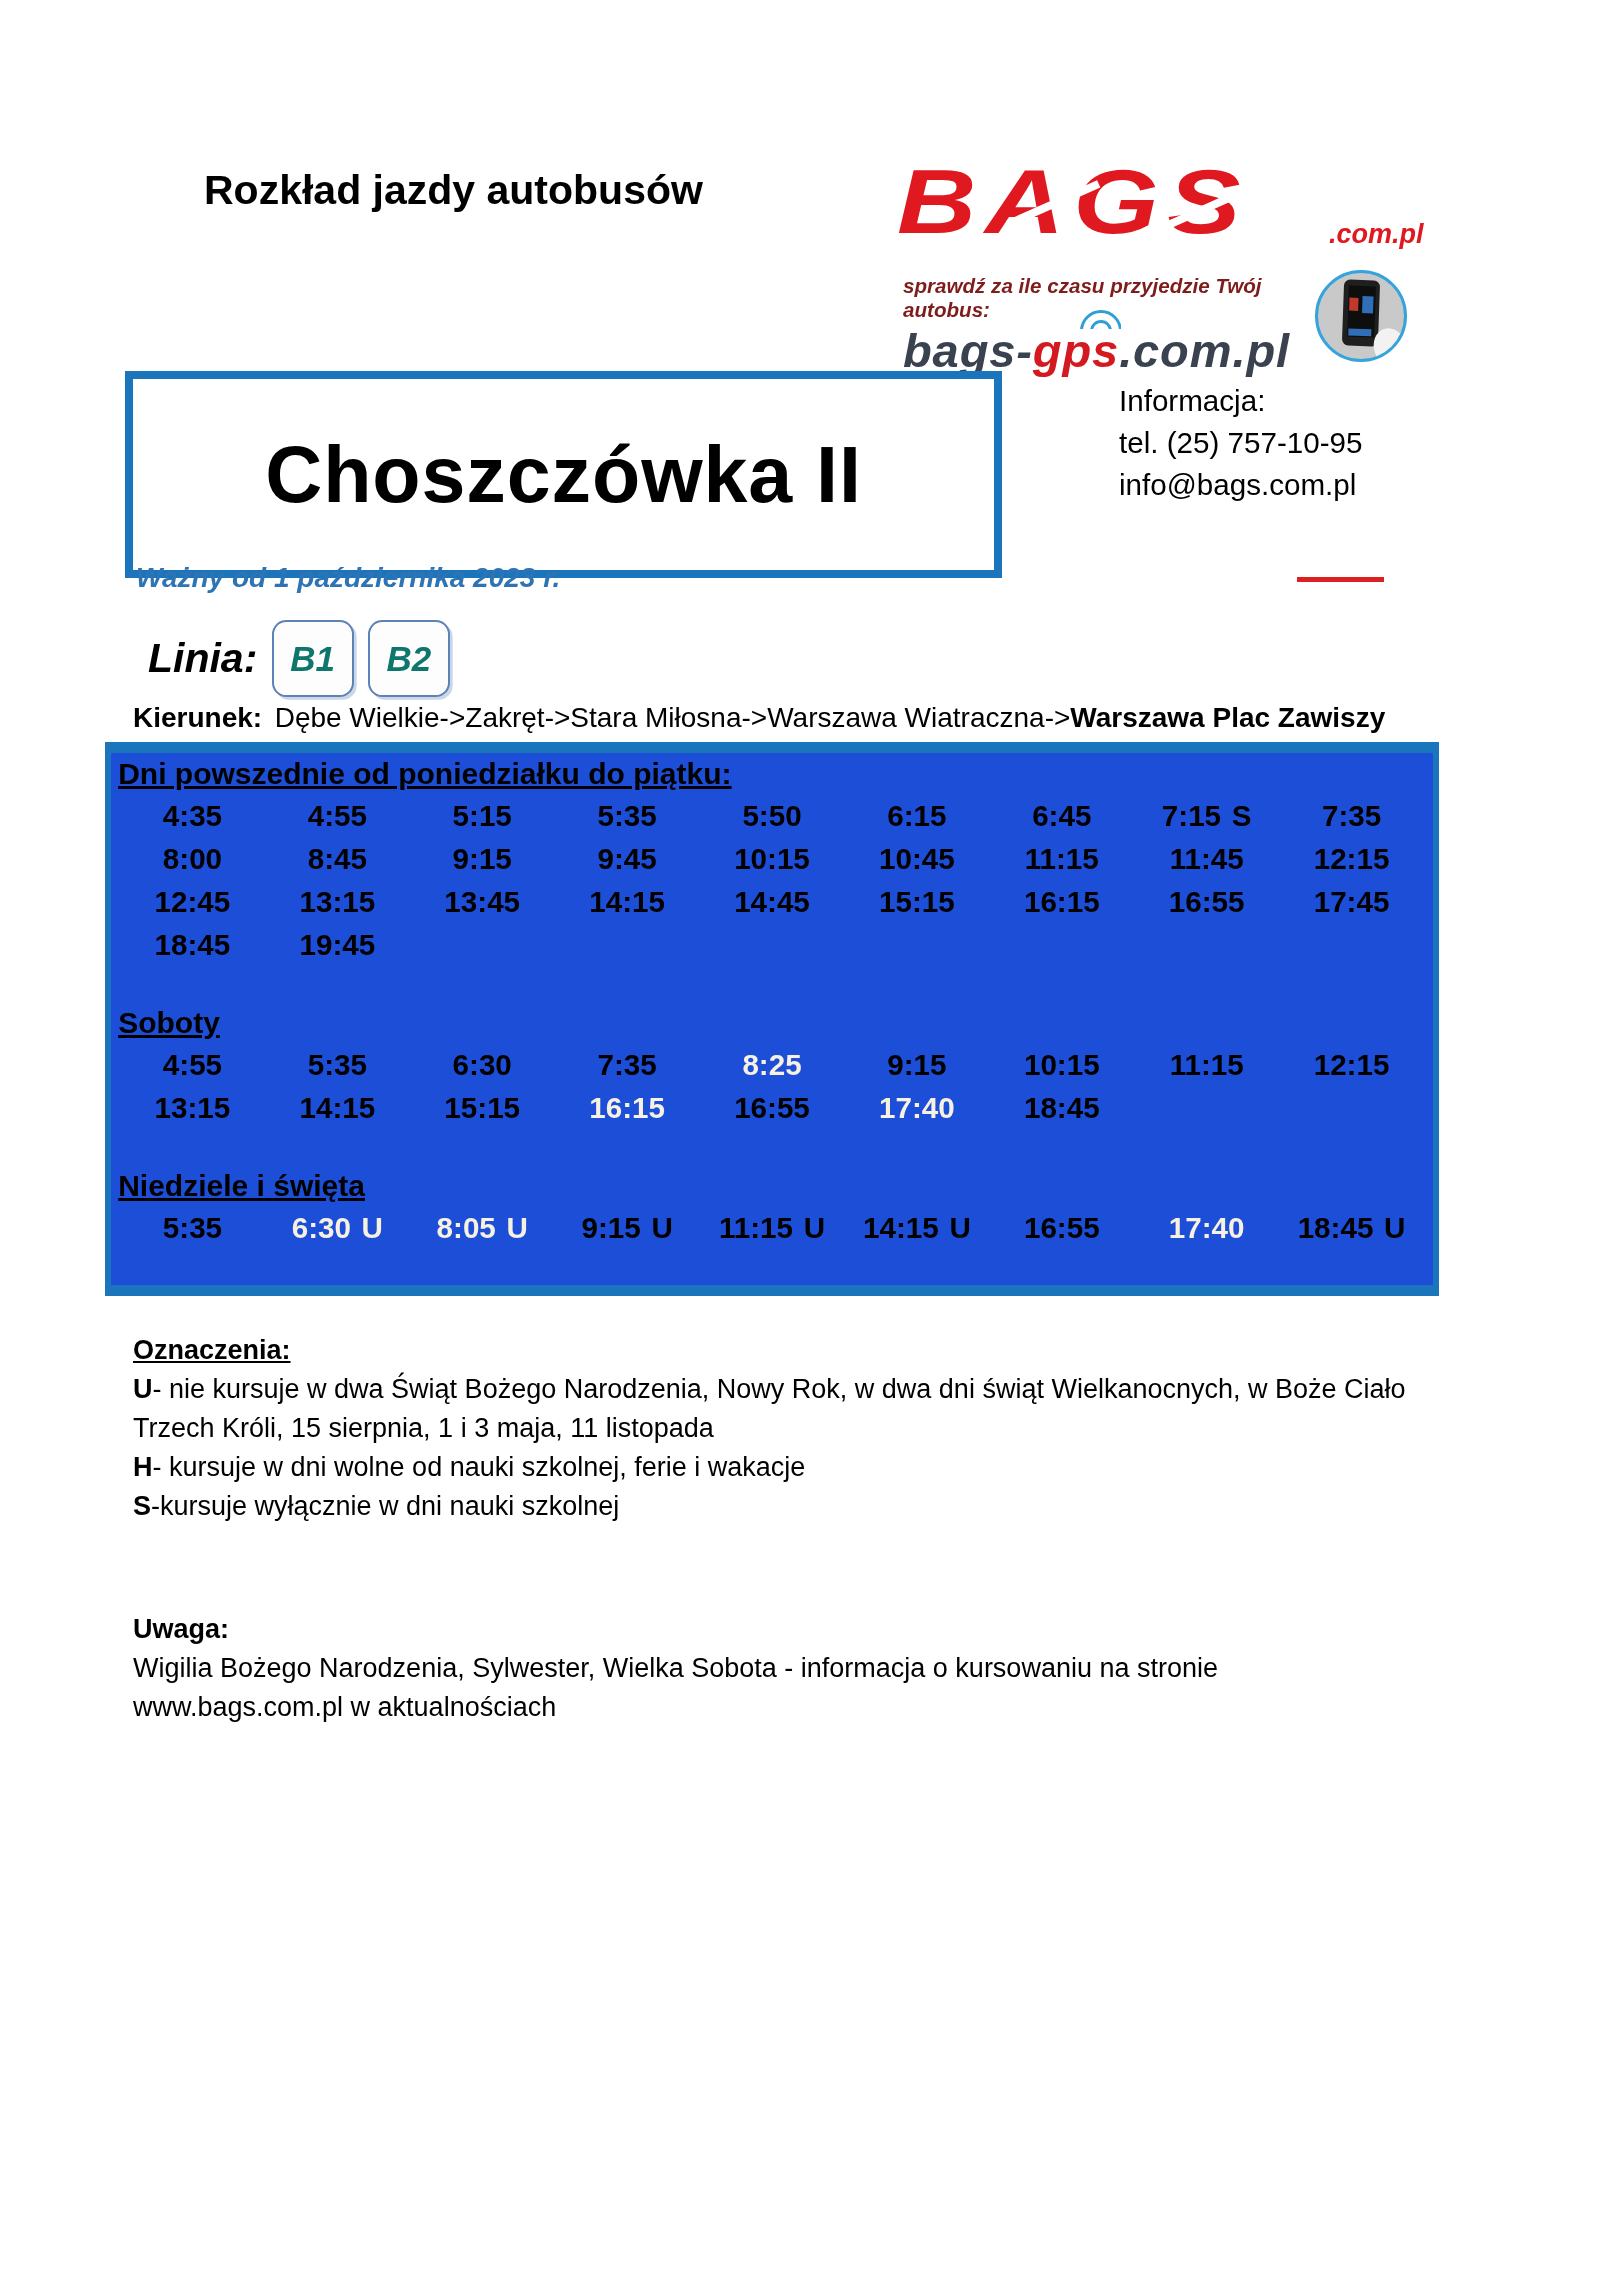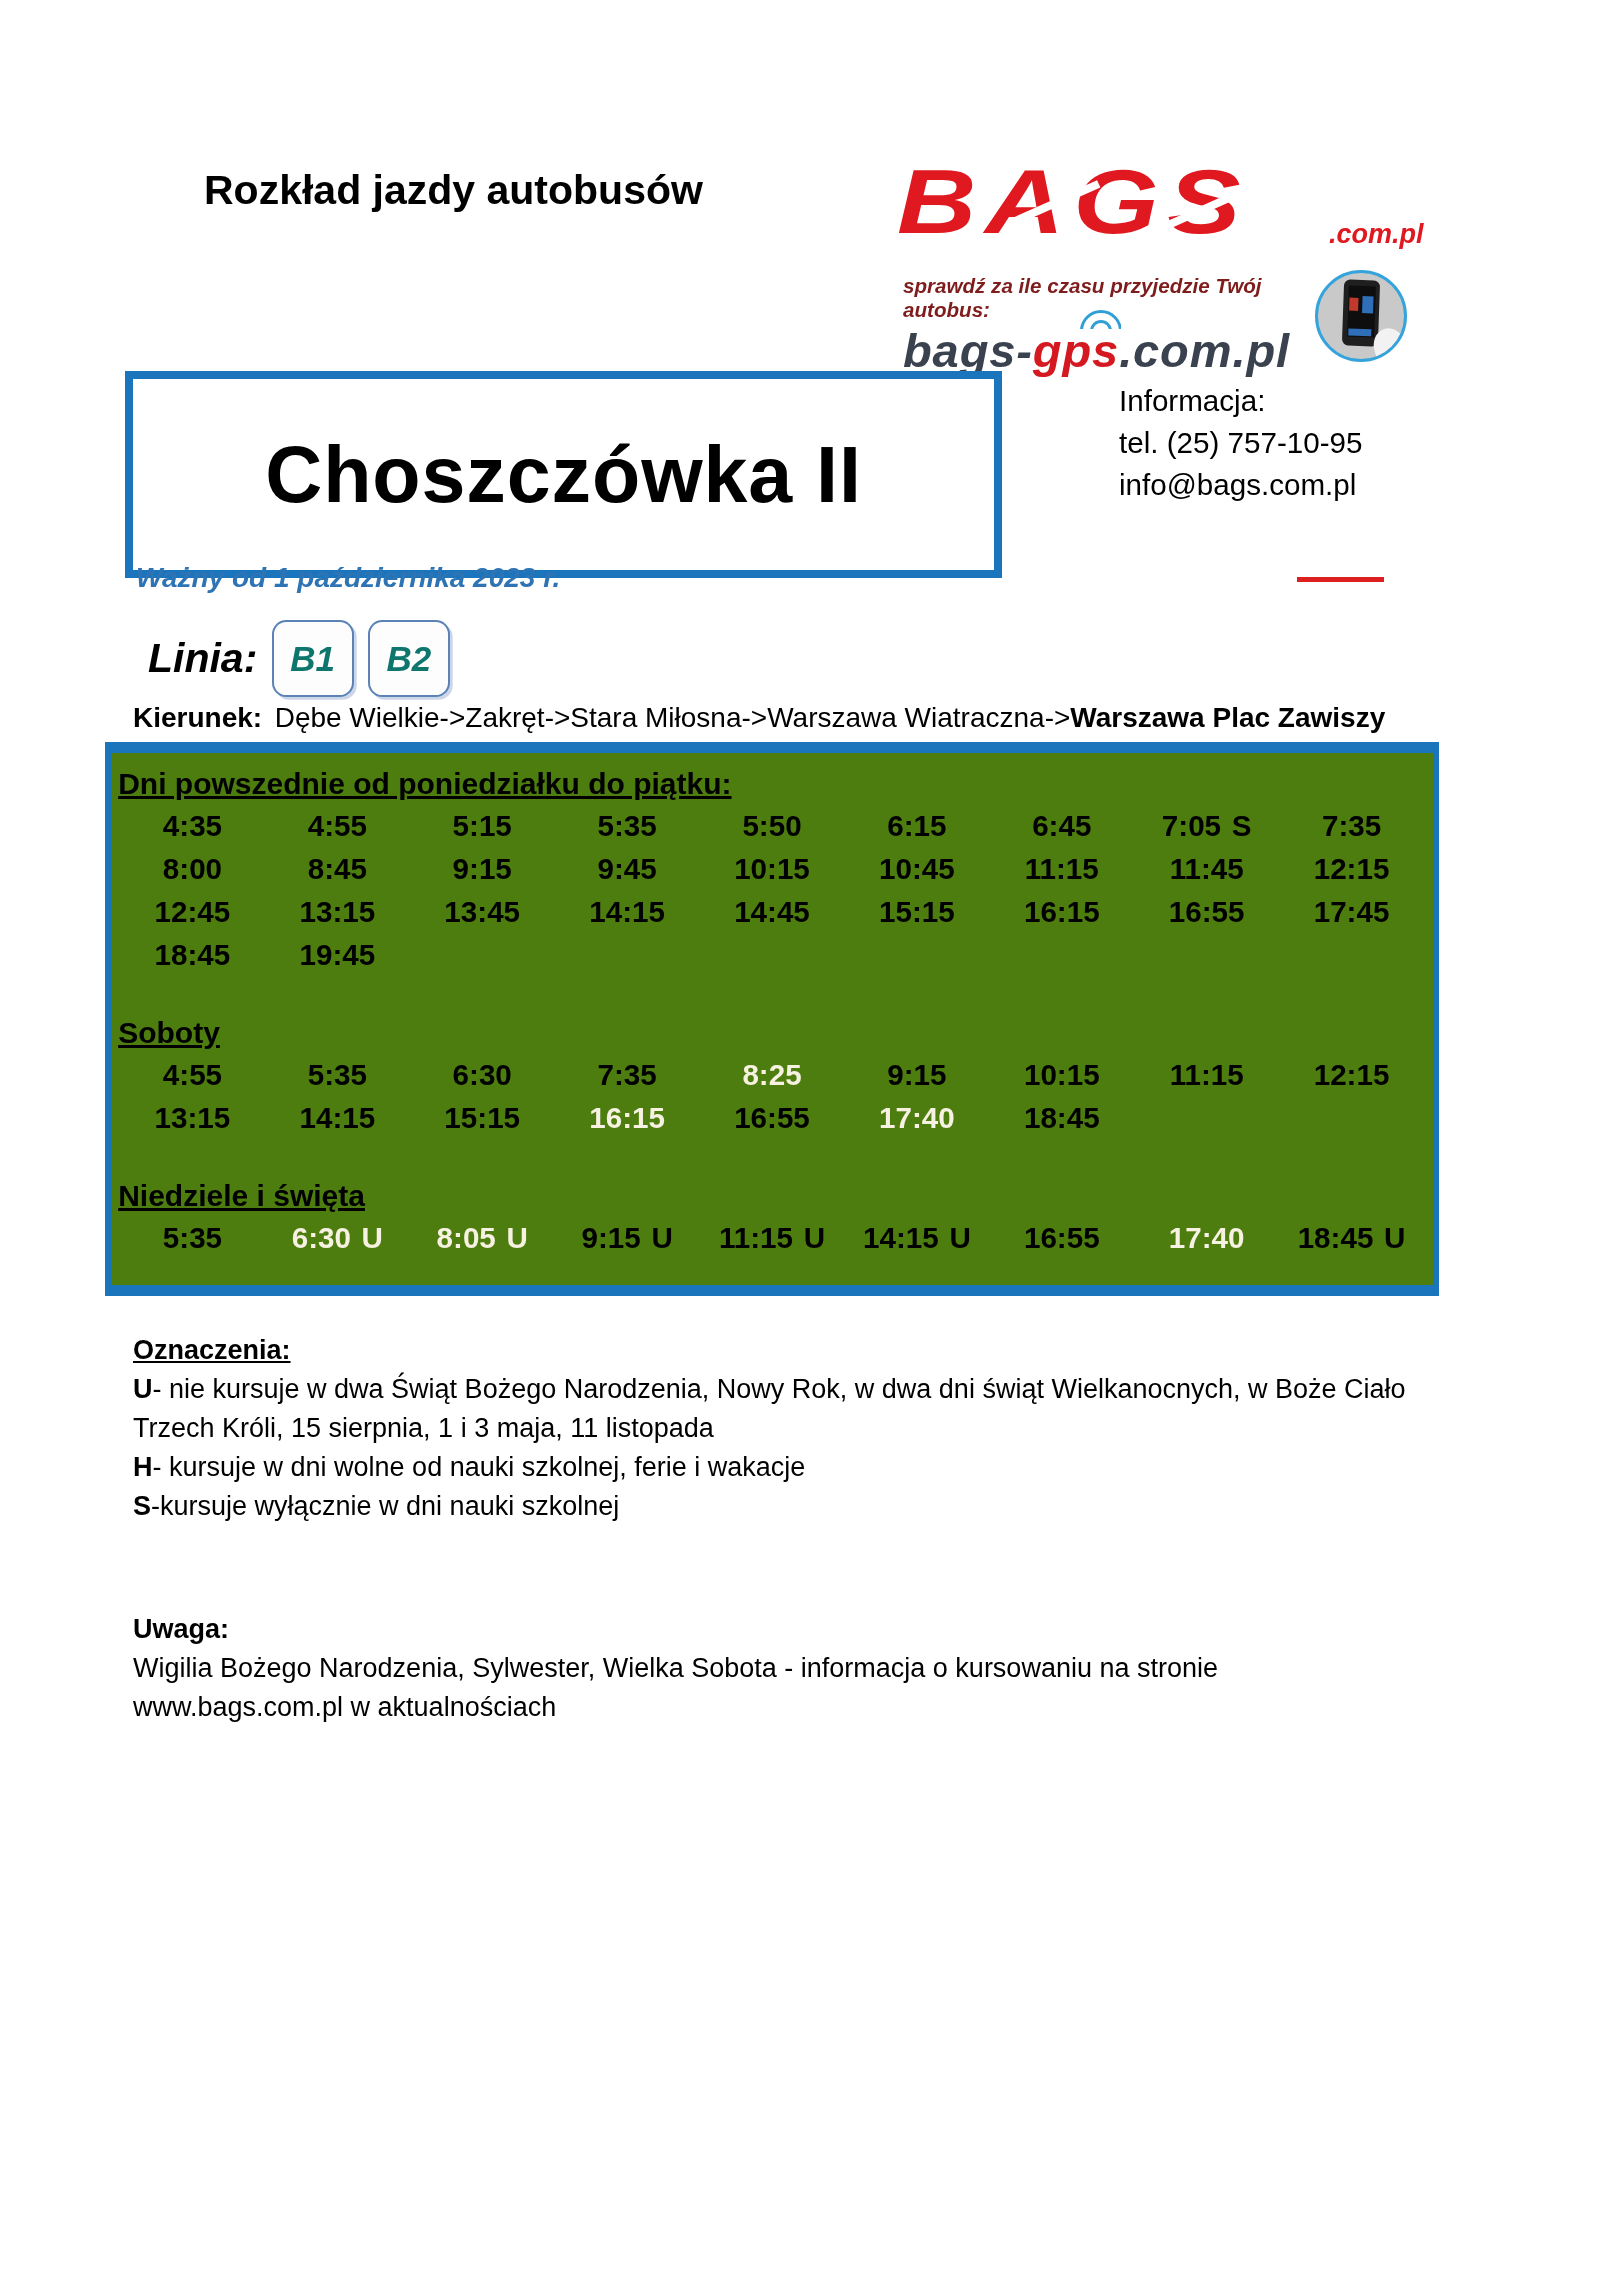--- a/index.html
+++ b/index.html
@@ -58,22 +58,22 @@
   .line-badge{width:82px;height:77px;box-sizing:border-box;border:2.7px solid #5b83b8;border-radius:14.3px;
               background:#fdfdfd;display:flex;align-items:center;justify-content:center;
               box-shadow:2.7px 2.7px 0 #ccd6e6;}
   .line-badge span{font-size:35px;font-weight:700;font-style:italic;color:#0f766e;}
 
   .direction{position:absolute;left:133px;top:702px;font-size:28px;white-space:nowrap;}
   .direction b{margin-right:12.5px;}
 
   
   .timetable{position:absolute;left:105px;top:742px;width:1334px;height:554px;box-sizing:border-box;
-             border:6.3px solid #1b75bc;border-top-width:11.6px;border-bottom-width:11.6px;background:#4d7c0f;
-             padding-top:10px;overflow:hidden;}
+             border:6.3px solid #1b75bc;border-top-width:11.6px;border-bottom-width:11.6px;background:#1d4ed8;
+             padding-top:0;overflow:hidden;}
   .tt-header{font-size:30px;font-weight:bold;text-decoration:underline;height:41px;line-height:41px;
              padding-left:7.2px;}
   .tt-row{display:grid;grid-template-columns:repeat(9,1fr);padding:0 9px;}
   .tt-cell{text-align:center;font-size:29.6px;font-weight:bold;height:43px;line-height:43px;white-space:nowrap;}
   .tt-cell .tag{margin-left:10.7px;}
   .tt-cell.faint{color:#f6f1e0;}
   .tt-gap{height:36px;}
 
   
   .legend{position:absolute;left:133px;top:1331px;font-size:27px;line-height:39px;}
@@ -143,21 +143,21 @@
   <div class="timetable">
       <div class="tt-header">Dni powszednie od poniedziałku do piątku:</div>
       <div class="tt-row">
         <div class="tt-cell"><span>4:35</span></div>
         <div class="tt-cell"><span>4:55</span></div>
         <div class="tt-cell"><span>5:15</span></div>
         <div class="tt-cell"><span>5:35</span></div>
         <div class="tt-cell"><span>5:50</span></div>
         <div class="tt-cell"><span>6:15</span></div>
         <div class="tt-cell"><span>6:45</span></div>
-        <div class="tt-cell"><span>7:05</span><span class="tag">S</span></div>
+        <div class="tt-cell"><span>7:15</span><span class="tag">S</span></div>
         <div class="tt-cell"><span>7:35</span></div>
       </div>
       <div class="tt-row">
         <div class="tt-cell"><span>8:00</span></div>
         <div class="tt-cell"><span>8:45</span></div>
         <div class="tt-cell"><span>9:15</span></div>
         <div class="tt-cell"><span>9:45</span></div>
         <div class="tt-cell"><span>10:15</span></div>
         <div class="tt-cell"><span>10:45</span></div>
         <div class="tt-cell"><span>11:15</span></div>

